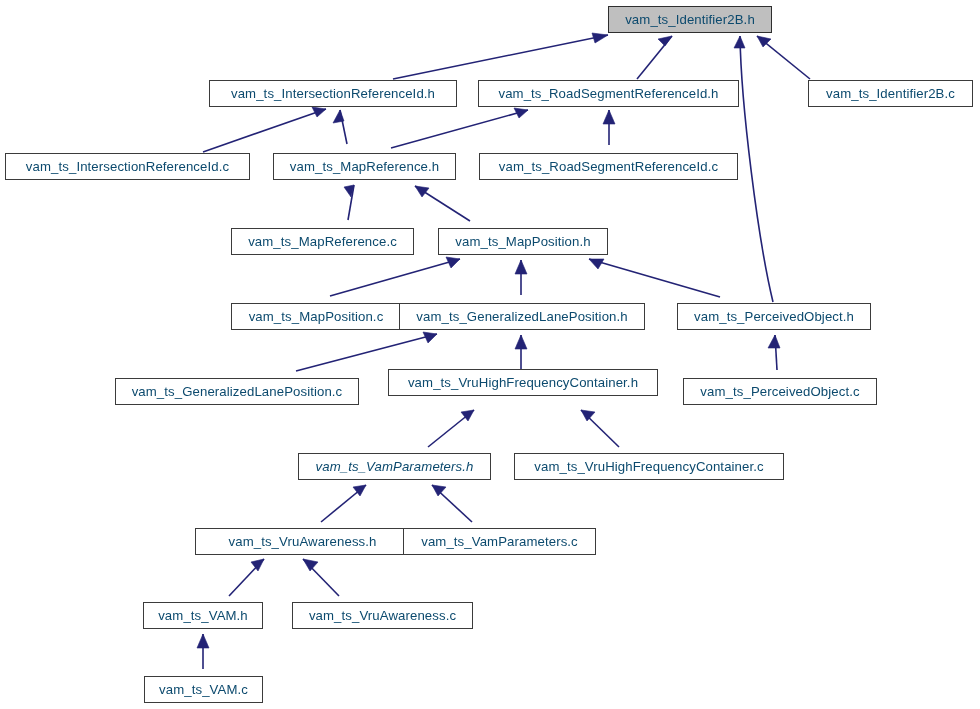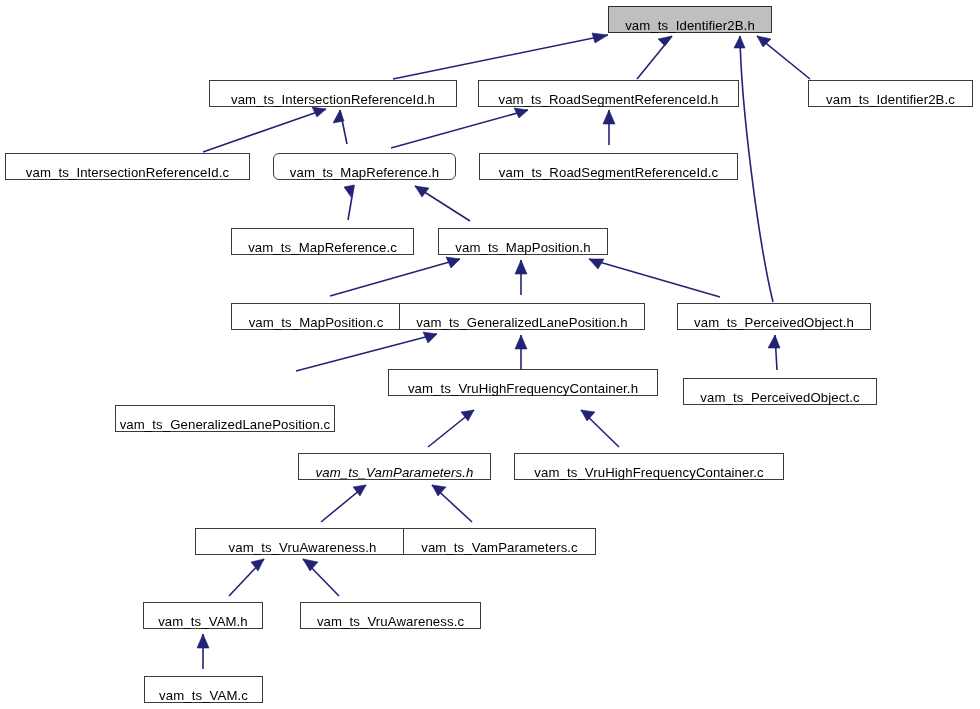--- a/index.html
+++ b/index.html
@@ -30,25 +30,25 @@
   .edge-head {
     fill: #232375;
     stroke: #232375;
     stroke-width: 0.6;
   }
   .node-box {
     position: absolute;
     box-sizing: border-box;
     border: 1px solid #3b3b3b;
     background: #ffffff;
-    color: #000000;
+    color: #0c4a6e;
     font-size: 13.2px;
     line-height: 1;
     display: flex;
-    align-items: flex-end;
+    align-items: center;
     justify-content: center;
     white-space: nowrap;
     letter-spacing: 0.1px;
     z-index: 5;
   }
   .node-box.root {
     background: #bfbfbf;
     border-color: #2e2e2e;
   }
   .node-label {
@@ -122,42 +122,42 @@
       </div>
       <div class="node-box" style="left: 478px; top: 80px; width: 261px; height: 27px;">
         <span class="node-label">vam_ts_RoadSegmentReferenceId.h</span>
       </div>
       <div class="node-box" style="left: 808px; top: 80px; width: 165px; height: 27px;">
         <span class="node-label">vam_ts_Identifier2B.c</span>
       </div>
       <div class="node-box" style="left: 5px; top: 153px; width: 245px; height: 27px;">
         <span class="node-label">vam_ts_IntersectionReferenceId.c</span>
       </div>
-      <div class="node-box" style="left: 273px; top: 153px; width: 183px; height: 27px; border-radius: 6px;">
+      <div class="node-box" style="left: 273px; top: 153px; width: 183px; height: 27px;">
         <span class="node-label">vam_ts_MapReference.h</span>
       </div>
       <div class="node-box" style="left: 479px; top: 153px; width: 259px; height: 27px;">
         <span class="node-label">vam_ts_RoadSegmentReferenceId.c</span>
       </div>
       <div class="node-box" style="left: 231px; top: 228px; width: 183px; height: 27px;">
         <span class="node-label">vam_ts_MapReference.c</span>
       </div>
       <div class="node-box" style="left: 438px; top: 228px; width: 170px; height: 27px;">
         <span class="node-label">vam_ts_MapPosition.h</span>
       </div>
       <div class="node-box" style="left: 203px; top: 303px; width: 170px; height: 27px; margin-left: 28px;">
         <span class="node-label">vam_ts_MapPosition.c</span>
       </div>
       <div class="node-box" style="left: 399px; top: 303px; width: 246px; height: 27px;">
         <span class="node-label">vam_ts_GeneralizedLanePosition.h</span>
       </div>
       <div class="node-box" style="left: 677px; top: 303px; width: 194px; height: 27px;">
         <span class="node-label">vam_ts_PerceivedObject.h</span>
       </div>
-      <div class="node-box" style="left: 115px; top: 378px; width: 220px; height: 27px; margin-top: 27px;">
+      <div class="node-box" style="left: 115px; top: 378px; width: 244px; height: 27px;">
         <span class="node-label">vam_ts_GeneralizedLanePosition.c</span>
       </div>
       <div class="node-box" style="left: 388px; top: 369px; width: 270px; height: 27px;">
         <span class="node-label">vam_ts_VruHighFrequencyContainer.h</span>
       </div>
       <div class="node-box" style="left: 683px; top: 378px; width: 194px; height: 27px;">
         <span class="node-label">vam_ts_PerceivedObject.c</span>
       </div>
       <div class="node-box" style="left: 298px; top: 453px; width: 193px; height: 27px; font-style: italic;">
         <span class="node-label">vam_ts_VamParameters.h</span>
@@ -167,21 +167,21 @@
       </div>
       <div class="node-box" style="left: 195px; top: 528px; width: 215px; height: 27px;">
         <span class="node-label">vam_ts_VruAwareness.h</span>
       </div>
       <div class="node-box" style="left: 403px; top: 528px; width: 193px; height: 27px;">
         <span class="node-label">vam_ts_VamParameters.c</span>
       </div>
       <div class="node-box" style="left: 143px; top: 602px; width: 120px; height: 27px;">
         <span class="node-label">vam_ts_VAM.h</span>
       </div>
-      <div class="node-box" style="left: 300px; top: 602px; width: 181px; height: 27px;">
+      <div class="node-box" style="left: 292px; top: 602px; width: 181px; height: 27px;">
         <span class="node-label">vam_ts_VruAwareness.c</span>
       </div>
       <div class="node-box" style="left: 144px; top: 676px; width: 119px; height: 27px;">
         <span class="node-label">vam_ts_VAM.c</span>
       </div>
     </div>
 
 </div>
 
 </body></html>

